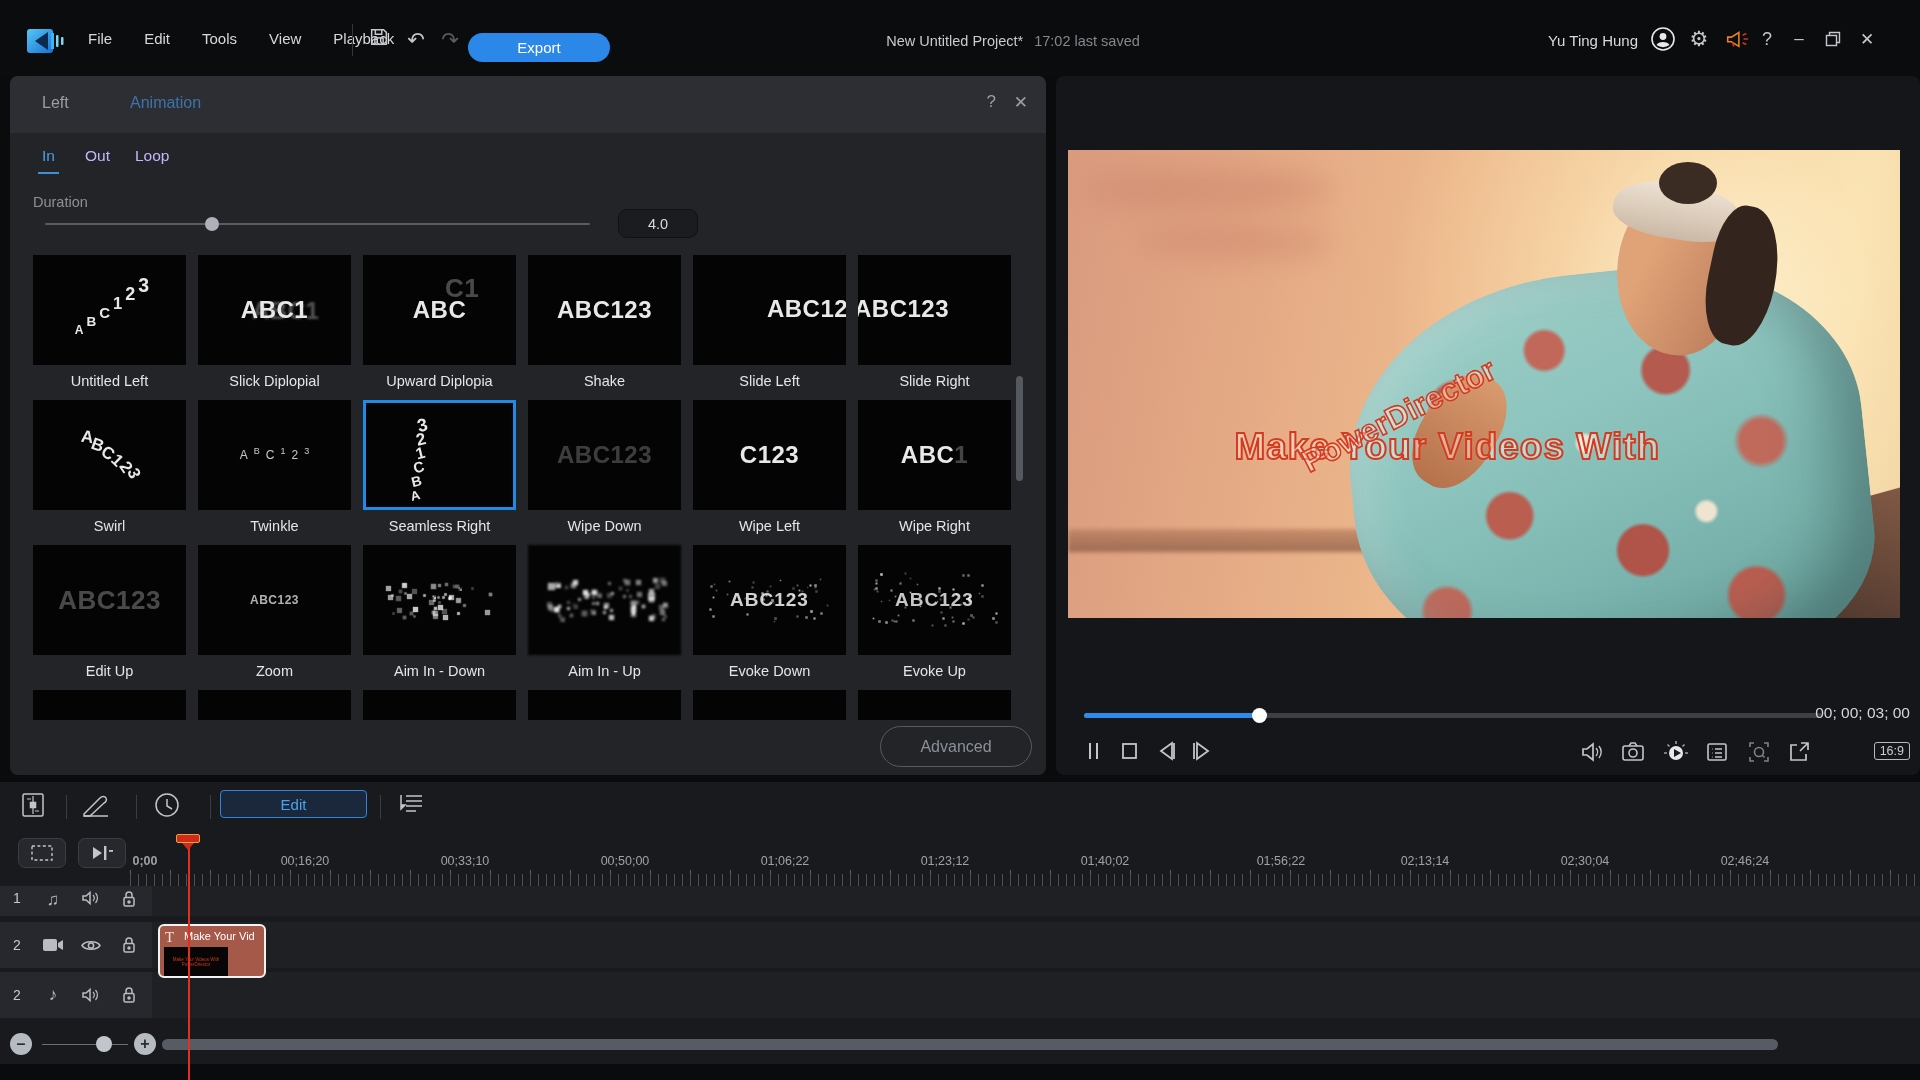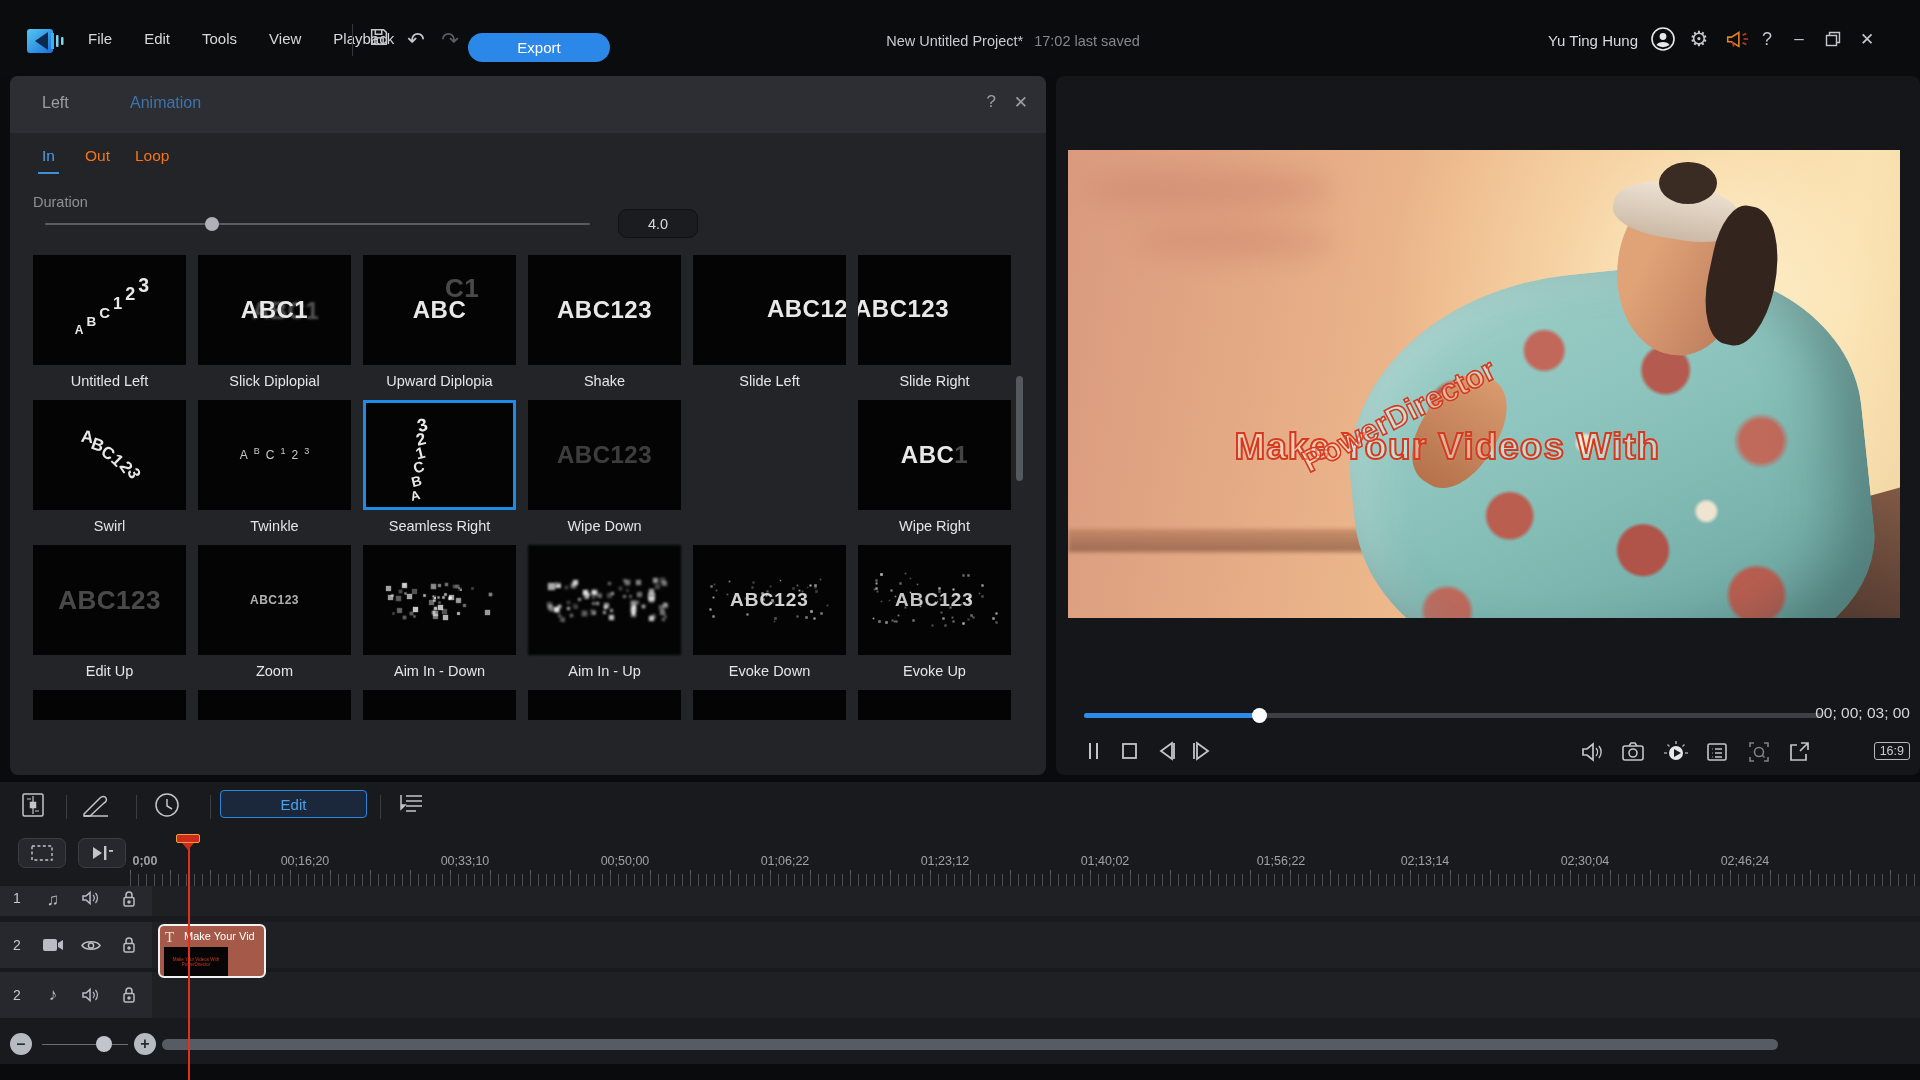--- a/index.html
+++ b/index.html
@@ -24,21 +24,21 @@
   .winctl { position:absolute; top:26px; color:#c4c7cb; font-size:17px; width:26px; height:26px;
             display:flex; align-items:center; justify-content:center; }
 
   
   #panelL { position:absolute; left:10px; top:76px; width:1036px; height:699px; background:#222428;
             border-radius:8px; overflow:hidden; }
   #panelL-head { position:absolute; left:0; top:0; width:100%; height:57px; background:#2c2e33; }
   .p-tab { position:absolute; top:18px; font-size:16px; }
   #panel-help, #panel-close { position:absolute; top:16px; font-size:17px; color:#9a9da2; }
   #subtabs { position:absolute; left:0; top:57px; width:100%; height:50px; }
-  .subtab { position:absolute; top:14px; font-size:15.5px; color:#f97316; }
+  .subtab { position:absolute; top:14px; font-size:15.5px; color:#c4b5fd; }
   .subtab.active { color:#4a9ee8; }
   .subtab.active::after { content:""; position:absolute; left:-4px; right:-4px; bottom:-9px; height:2px; background:#3d8fd8; }
   #dur-label { position:absolute; left:23px; top:118px; color:#8d9095; font-size:14.5px; }
   #dur-track { position:absolute; left:35px; top:147px; width:545px; height:2px; background:#595d63; border-radius:1px; }
   #dur-handle { position:absolute; left:195px; top:141px; width:14px; height:14px; border-radius:50%; background:#aeb2b8; }
   #dur-value { position:absolute; left:608px; top:133px; width:80px; height:29px; background:#1a1c1f;
                border:1px solid #101114; border-radius:9px; color:#d8dadd; font-size:14.5px;
                display:flex; align-items:center; justify-content:center; }
 
   
@@ -300,20 +300,26 @@
             <div style="transform: rotate(-14deg) translate(-6px, 6px);"><span style="display: inline-block; font-weight: bold; transform: translate(0px, 26px); font-size: 13px; margin: 0px 0.5px;">A</span><span style="display: inline-block; font-weight: bold; transform: translate(-6px, 13px); font-size: 14px; margin: 0px 0.5px;">B</span><span style="display: inline-block; font-weight: bold; transform: translate(-12px, 0px); font-size: 15px; margin: 0px 0.5px;">C</span><span style="display: inline-block; font-weight: bold; transform: translate(-18px, -13px); font-size: 16px; margin: 0px 0.5px;">1</span><span style="display: inline-block; font-weight: bold; transform: translate(-24px, -26px); font-size: 17px; margin: 0px 0.5px;">2</span><span style="display: inline-block; font-weight: bold; transform: translate(-30px, -39px); font-size: 18px; margin: 0px 0.5px;">3</span></div>
           </div>
           <div class="tile-label">Seamless Right</div>
         </div>
         <div class="tile" style="left: 518px; top: 154px;">
           <div class="thumb">
             <div class="t" style="font-size: 24px; opacity: 0.25;">ABC123</div>
           </div>
           <div class="tile-label">Wipe Down</div>
         </div>
+        <div class="tile" style="left: 683px; top: 154px;">
+          <div class="thumb">
+            <div class="t" style="font-size: 24px;">C123</div>
+          </div>
+          <div class="tile-label">Wipe Left</div>
+        </div>
         <div class="tile" style="left: 848px; top: 154px;">
           <div class="thumb">
             <div class="t" style="font-size: 24px;">ABC<span class="t" style="opacity: 0.28;">1</span></div>
           </div>
           <div class="tile-label">Wipe Right</div>
         </div>
         <div class="tile" style="left: 23px; top: 299px;">
           <div class="thumb">
             <div class="t" style="font-size: 26px; opacity: 0.3;">ABC123</div>
           </div>
@@ -364,20 +370,23 @@
           <div class="thumb"></div>
         </div>
         <div class="tile" style="left: 683px; top: 444px;">
           <div class="thumb"></div>
         </div>
         <div class="tile" style="left: 848px; top: 444px;">
           <div class="thumb"></div>
         </div>
       </div>
     <div id="grid-scrollbar"></div>
+    <div id="panelL-foot">
+      <button id="advanced-btn">Advanced</button>
+    </div>
   </div>
 
   <div id="panelR">
     <div id="video">
       <div id="sky"></div>
       <div class="cloud" style="left:2%; top:4%; width:30%; height:9%"></div>
       <div class="cloud" style="left:8%; top:16%; width:24%; height:7%"></div>
       <div id="ground-left"></div>
       <div id="mountain-right"></div>
       <div id="shoulder-shadow"></div>

